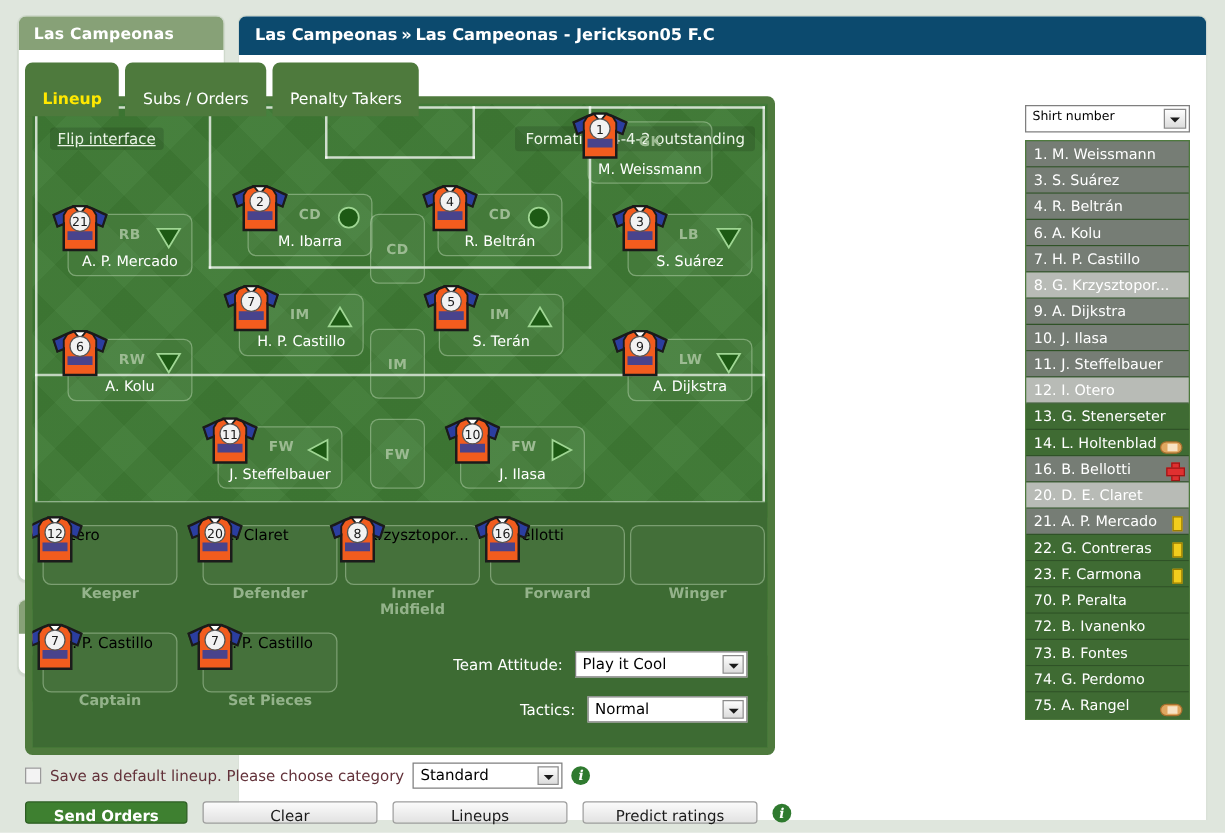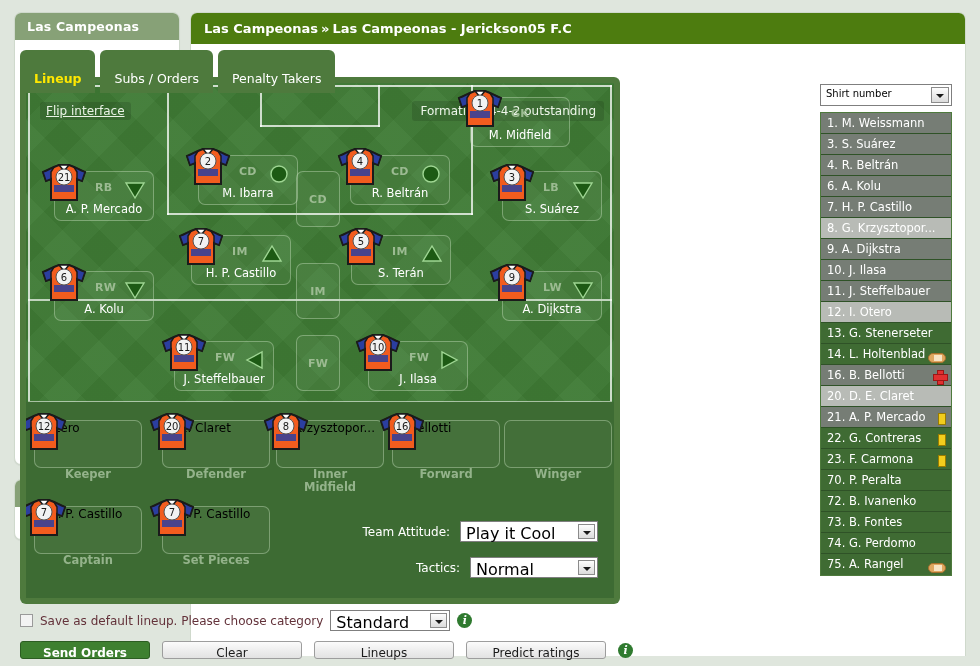--- a/index.html
+++ b/index.html
@@ -57,21 +57,21 @@
   .main {
     position: absolute; left: 190px; top: 12px;
     width: 776px; height: 644px;
     background: #ffffff;
     border-radius: 7px 7px 0 0;
     border: 1px solid #cfd9cc;
     border-bottom: none;
     overflow: hidden;
   }
   .crumb-bar {
-    background: #4d7c0f;
+    background: #0c4a6e;
     color: #ffffff;
     font-weight: bold;
     font-size: 13px;
     padding: 8px 0 8px 13px;
   }
   .crumb-sep { padding: 0 3px; }
 
   
   .tabs { position: absolute; left: 20px; top: 50px; display: flex; gap: 5px; z-index: 4; }
   .tab {
@@ -162,21 +162,21 @@
   }
 
   
   .attitude-row { position: absolute; right: 16px; top: 438px; width: 330px; text-align: right; }
   .tactics-row  { position: absolute; right: 16px; top: 474px; width: 330px; text-align: right; }
   .sel-label { color: #ffffff; font-size: 12px; margin-right: 6px; vertical-align: middle; }
   .fakesel {
     display: inline-block; vertical-align: middle;
     background: #ffffff; border: 1px solid #7f7f7f;
     height: 21px; position: relative; text-align: left;
-    color: #000; font-size: 16px; padding: 2px 26px 2px 5px;
+    color: #000; font-size: 12px; padding: 2px 26px 2px 5px;
   }
   .fakesel .arrowbox {
     position: absolute; right: 2px; top: 2px; width: 17px; height: 15px;
     background: linear-gradient(#fdfdfd,#dcdcdc);
     border: 1px solid #8b8b8b;
   }
   .fakesel .arrowbox:after {
     content: ""; position: absolute; left: 4px; top: 6px;
     border-left: 4px solid transparent; border-right: 4px solid transparent;
     border-top: 4px solid #1a1a1a;
@@ -333,21 +333,21 @@
             <svg class="jersey" viewBox="0 0 46 40">
               <path d="M13 4 L18 2 L28 2 L33 4 L44 9 L41 18 L36 16 L36 37 L10 37 L10 16 L5 18 L2 9 Z" fill="#f25c1e" stroke="#1b1b1b" stroke-width="2"></path>
               <path d="M13 4 L5 8 L2 9 L5 18 L10 16 L10 9 Z" fill="#2b3ea0" stroke="#1b1b1b" stroke-width="1.5"></path>
               <path d="M33 4 L41 8 L44 9 L41 18 L36 16 L36 9 Z" fill="#2b3ea0" stroke="#1b1b1b" stroke-width="1.5"></path>
               <path d="M18 2 L23 8 L28 2 Z" fill="#ffffff" stroke="#1b1b1b" stroke-width="1.5"></path>
               <rect x="13" y="22" width="20" height="7" fill="#2b3ea0" opacity=".85"></rect>
               <circle cx="23" cy="14" r="8" fill="#f2f2f2" stroke="#555" stroke-width="1"></circle>
               <text x="23" y="18" font-size="10" font-family="DejaVu Sans, sans-serif" text-anchor="middle" fill="#1a1a1a">1</text>
             </svg>
             <span class="pos">GK</span>
-            <span class="pname">M. Midfield</span>
+            <span class="pname">M. Weissmann</span>
           </div>
           <div class="slot filled" style="left: 28px; top: 88px;">
             <svg class="jersey" viewBox="0 0 46 40">
               <path d="M13 4 L18 2 L28 2 L33 4 L44 9 L41 18 L36 16 L36 37 L10 37 L10 16 L5 18 L2 9 Z" fill="#f25c1e" stroke="#1b1b1b" stroke-width="2"></path>
               <path d="M13 4 L5 8 L2 9 L5 18 L10 16 L10 9 Z" fill="#2b3ea0" stroke="#1b1b1b" stroke-width="1.5"></path>
               <path d="M33 4 L41 8 L44 9 L41 18 L36 16 L36 9 Z" fill="#2b3ea0" stroke="#1b1b1b" stroke-width="1.5"></path>
               <path d="M18 2 L23 8 L28 2 Z" fill="#ffffff" stroke="#1b1b1b" stroke-width="1.5"></path>
               <rect x="13" y="22" width="20" height="7" fill="#2b3ea0" opacity=".85"></rect>
               <circle cx="23" cy="14" r="8" fill="#f2f2f2" stroke="#555" stroke-width="1"></circle>
               <text x="23" y="18" font-size="10" font-family="DejaVu Sans, sans-serif" text-anchor="middle" fill="#1a1a1a">21</text>

